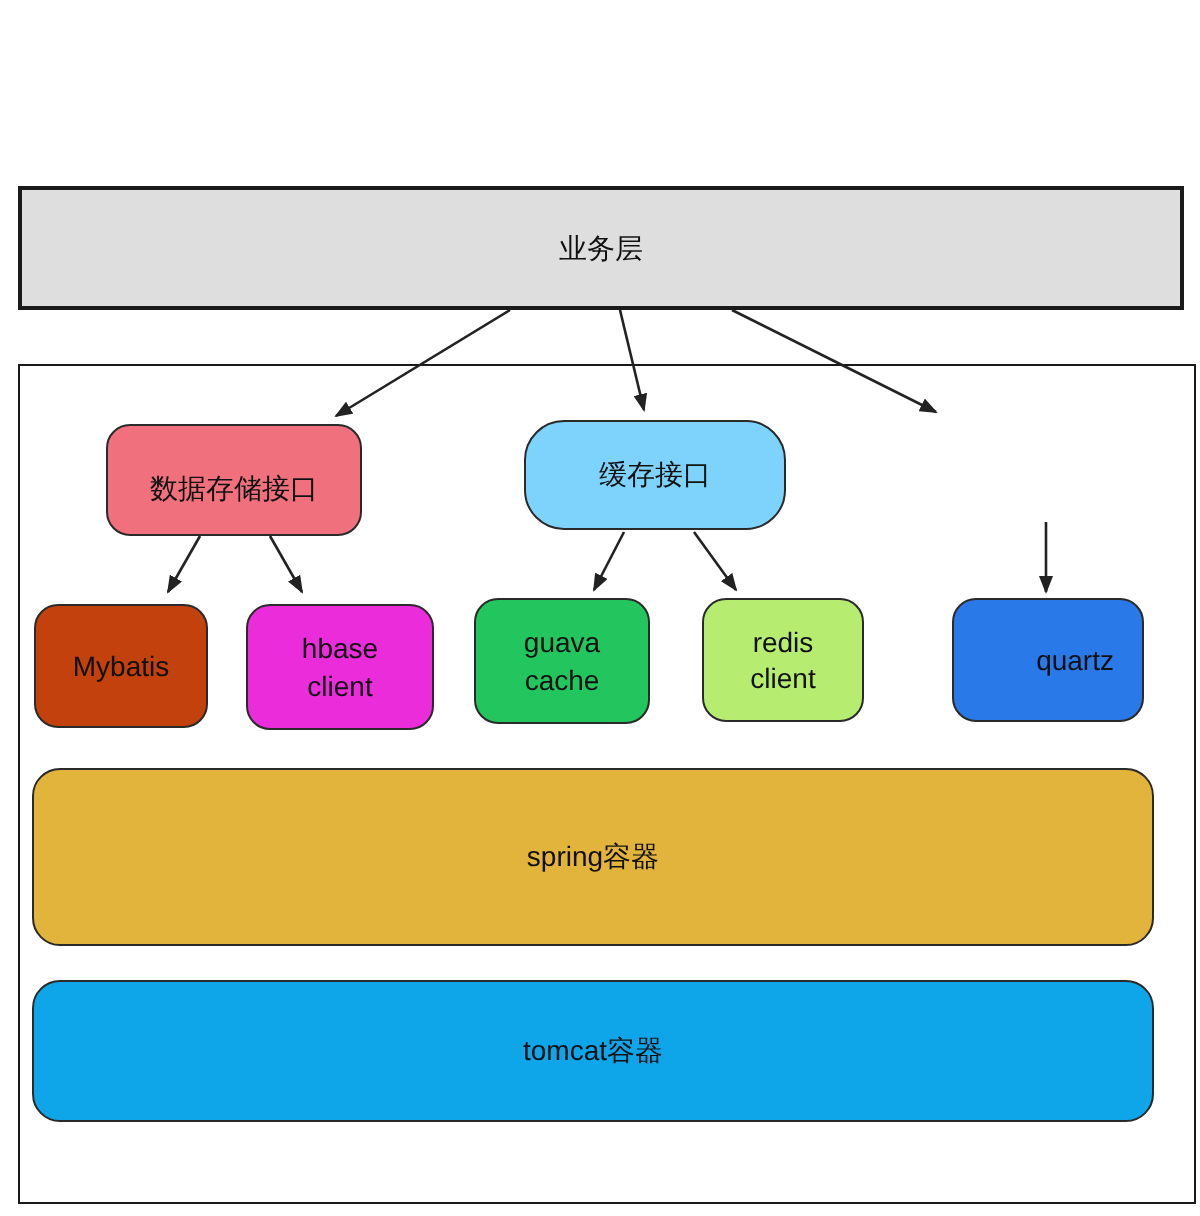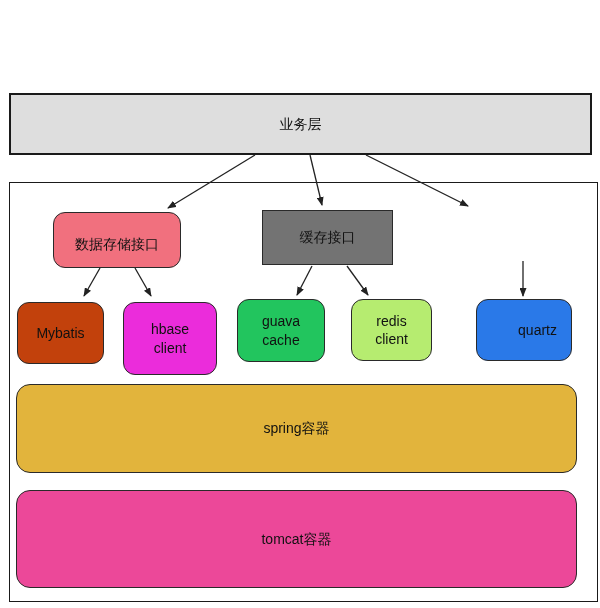--- a/index.html
+++ b/index.html
@@ -55,50 +55,50 @@
   </div>
 
   <div class="node" style="left: 9px; top: 182px; width: 589px; height: 420px; background: rgb(255, 255, 255); border-color: rgb(26, 26, 26); border-width: 1.5px; border-radius: 0px;">
     <span class="lbl"></span>
   </div>
 
   <div class="node" style="left: 53px; top: 212px; width: 128px; height: 56px; background: rgb(241, 112, 126); border-color: rgb(42, 42, 42); border-width: 1.5px; border-radius: 12px; align-items: flex-end;">
     <span class="lbl">数据存储接口</span>
   </div>
 
-  <div class="node" style="left: 262px; top: 210px; width: 131px; height: 55px; background: #737373; border-color: rgb(42, 42, 42); border-width: 1.5px; border-radius: 0;">
+  <div class="node" style="left: 262px; top: 210px; width: 131px; height: 55px; background: #7dd3fc; border-color: rgb(42, 42, 42); border-width: 1.5px; border-radius: 20px;">
     <span class="lbl">缓存接口</span>
   </div>
 
 
   <div class="node" style="left: 17px; top: 302px; width: 87px; height: 62px; background: #c2410c; border-color: rgb(42, 42, 42); border-width: 1.5px; border-radius: 12px;">
     <span class="lbl">Mybatis</span>
   </div>
 
-  <div class="node" style="left: 123px; top: 302px; width: 94px; height: 73px; background: rgb(235, 44, 219); border-color: rgb(42, 42, 42); border-width: 1.5px; border-radius: 12px;">
+  <div class="node" style="left: 123px; top: 302px; width: 94px; height: 63px; background: rgb(235, 44, 219); border-color: rgb(42, 42, 42); border-width: 1.5px; border-radius: 12px;">
     <span class="lbl">hbase client</span>
   </div>
 
   <div class="node" style="left: 237px; top: 299px; width: 88px; height: 63px; background: #22c55e; border-color: rgb(42, 42, 42); border-width: 1.5px; border-radius: 12px;">
     <span class="lbl">guava cache</span>
   </div>
 
   <div class="node" style="left: 351px; top: 299px; width: 81px; height: 62px; background: rgb(182, 236, 112); border-color: rgb(42, 42, 42); border-width: 1.5px; border-radius: 12px;">
     <span class="lbl">redis client</span>
   </div>
 
   <div class="node" style="left: 476px; top: 299px; width: 96px; height: 62px; background: rgb(42, 121, 232); border-color: rgb(42, 42, 42); border-width: 1.5px; border-radius: 12px; justify-content: flex-end;">
     <span class="lbl">quartz</span>
   </div>
 
   <div class="node" style="left: 16px; top: 384px; width: 561px; height: 89px; background: rgb(226, 180, 60); border-color: rgb(42, 42, 42); border-width: 1.5px; border-radius: 14px; justify-content: center;">
     <span class="lbl">spring容器</span>
   </div>
 
-  <div class="node" style="left: 16px; top: 490px; width: 561px; height: 98px; background: #ec4899; border-color: rgb(42, 42, 42); border-width: 1.5px; border-radius: 14px;">
+  <div class="node" style="left: 16px; top: 490px; width: 561px; height: 71px; background: #0ea5e9; border-color: rgb(42, 42, 42); border-width: 1.5px; border-radius: 14px;">
     <span class="lbl">tomcat容器</span>
   </div>
 
   <svg id="edge-layer">
     <defs>
       <marker id="arrowhead" markerWidth="9" markerHeight="7" refX="8" refY="3.5" orient="auto" markerUnits="userSpaceOnUse">
         <path d="M0,0 L9,3.5 L0,7 Z" fill="#222222"></path>
       </marker>
     </defs>
   <line x1="255" y1="155" x2="168" y2="208" stroke="#222222" stroke-width="1.3" marker-end="url(#arrowhead)"></line>

